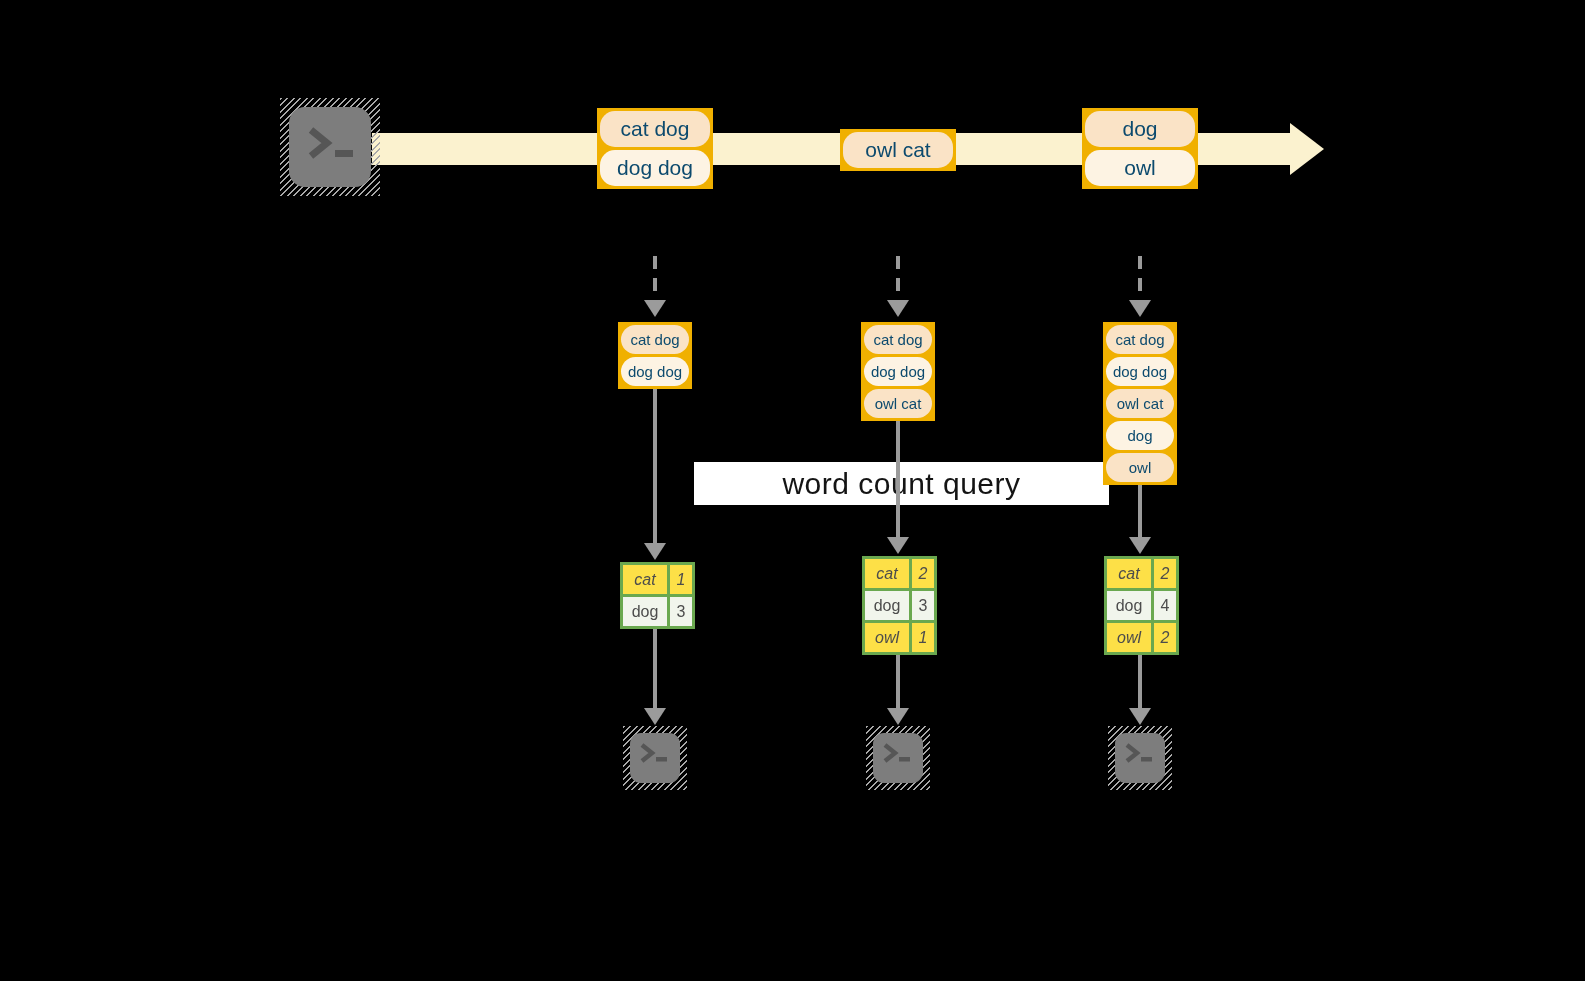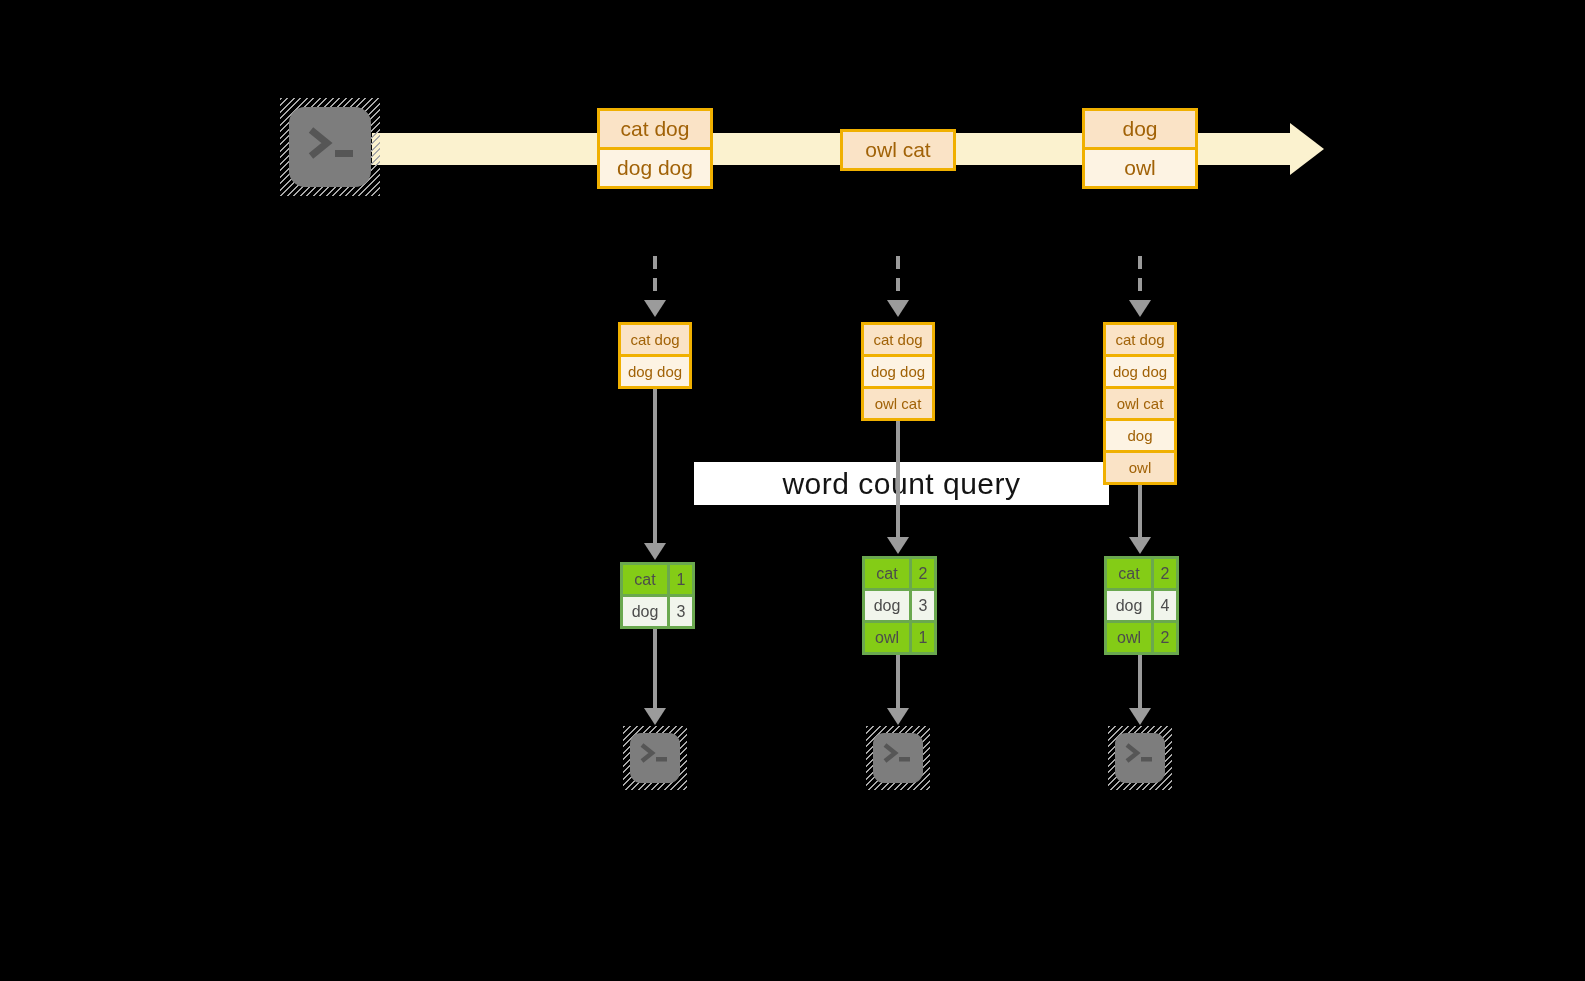--- a/index.html
+++ b/index.html
@@ -6,40 +6,40 @@
   #canvas{
     position:relative;width:1585px;height:981px;background:#000000;overflow:hidden;
     font-family:"Liberation Sans",sans-serif;
   }
   
   .band{position:absolute;left:372px;top:133px;width:918px;height:32px;background:#fbf2cf;z-index:0;}
   .bandhead{position:absolute;left:1290px;top:123px;width:0;height:0;z-index:0;
     border-top:26px solid transparent;border-bottom:26px solid transparent;border-left:34px solid #fbf2cf;}
   
   .goldbox{position:absolute;display:grid;gap:3px;background:#f0b000;border:3px solid #f0b000;z-index:3;}
-  .goldbox .cell{display:flex;align-items:center;justify-content:center;color:#a16207;}
+  .goldbox .cell{display:flex;align-items:center;justify-content:center;color:#0c4a6e;border-radius:15px;}
   .cell.a{background:#fae3c6;}
   .cell.b{background:#fdf3e3;}
   .batch .cell{width:110px;height:36px;font-size:21px;}
   .state .cell{width:68px;height:29px;font-size:15px;}
   
   .vline{position:absolute;width:4px;background:#9b9b9b;z-index:2;}
   .vdash{position:absolute;width:4px;z-index:2;
     background:repeating-linear-gradient(to bottom,#9b9b9b 0 13px,transparent 13px 22px);}
   .vhead{position:absolute;width:0;height:0;z-index:2;
     border-left:11px solid transparent;border-right:11px solid transparent;border-top:17px solid #9b9b9b;}
   
   .qlabel{position:absolute;left:694px;top:462px;width:415px;height:43px;background:#ffffff;z-index:1;
     display:flex;align-items:center;justify-content:center;}
   .qlabel span{font-size:30px;color:#141414;letter-spacing:.5px;z-index:4;}
   
   .gtable{position:absolute;display:grid;grid-template-columns:44px 22px;gap:3px;
     background:#6aa84f;border:3px solid #6aa84f;z-index:3;}
   .gcell{display:flex;align-items:center;justify-content:center;height:29px;font-size:16px;color:#4c4c4c;}
-  .gcell.ga{background:#84cc16;}
+  .gcell.ga{background:#fde047;font-style:italic;}
   .gcell.gb{background:#f1f5ec;}
   
   .term{position:absolute;z-index:3;
     background:repeating-linear-gradient(135deg,#a9a9a9 0 1.6px,transparent 1.6px 4.6px);}
   .term-body{position:absolute;background:#7d7d7d;}
   .term.lg .term-body{inset:9px;border-radius:16px;}
   .term.sm .term-body{inset:7px;border-radius:11px;}
   .glyph{position:absolute;}
   .term.lg .glyph{left:17px;top:19px;}
   .term.sm .glyph{left:9px;top:10px;}

